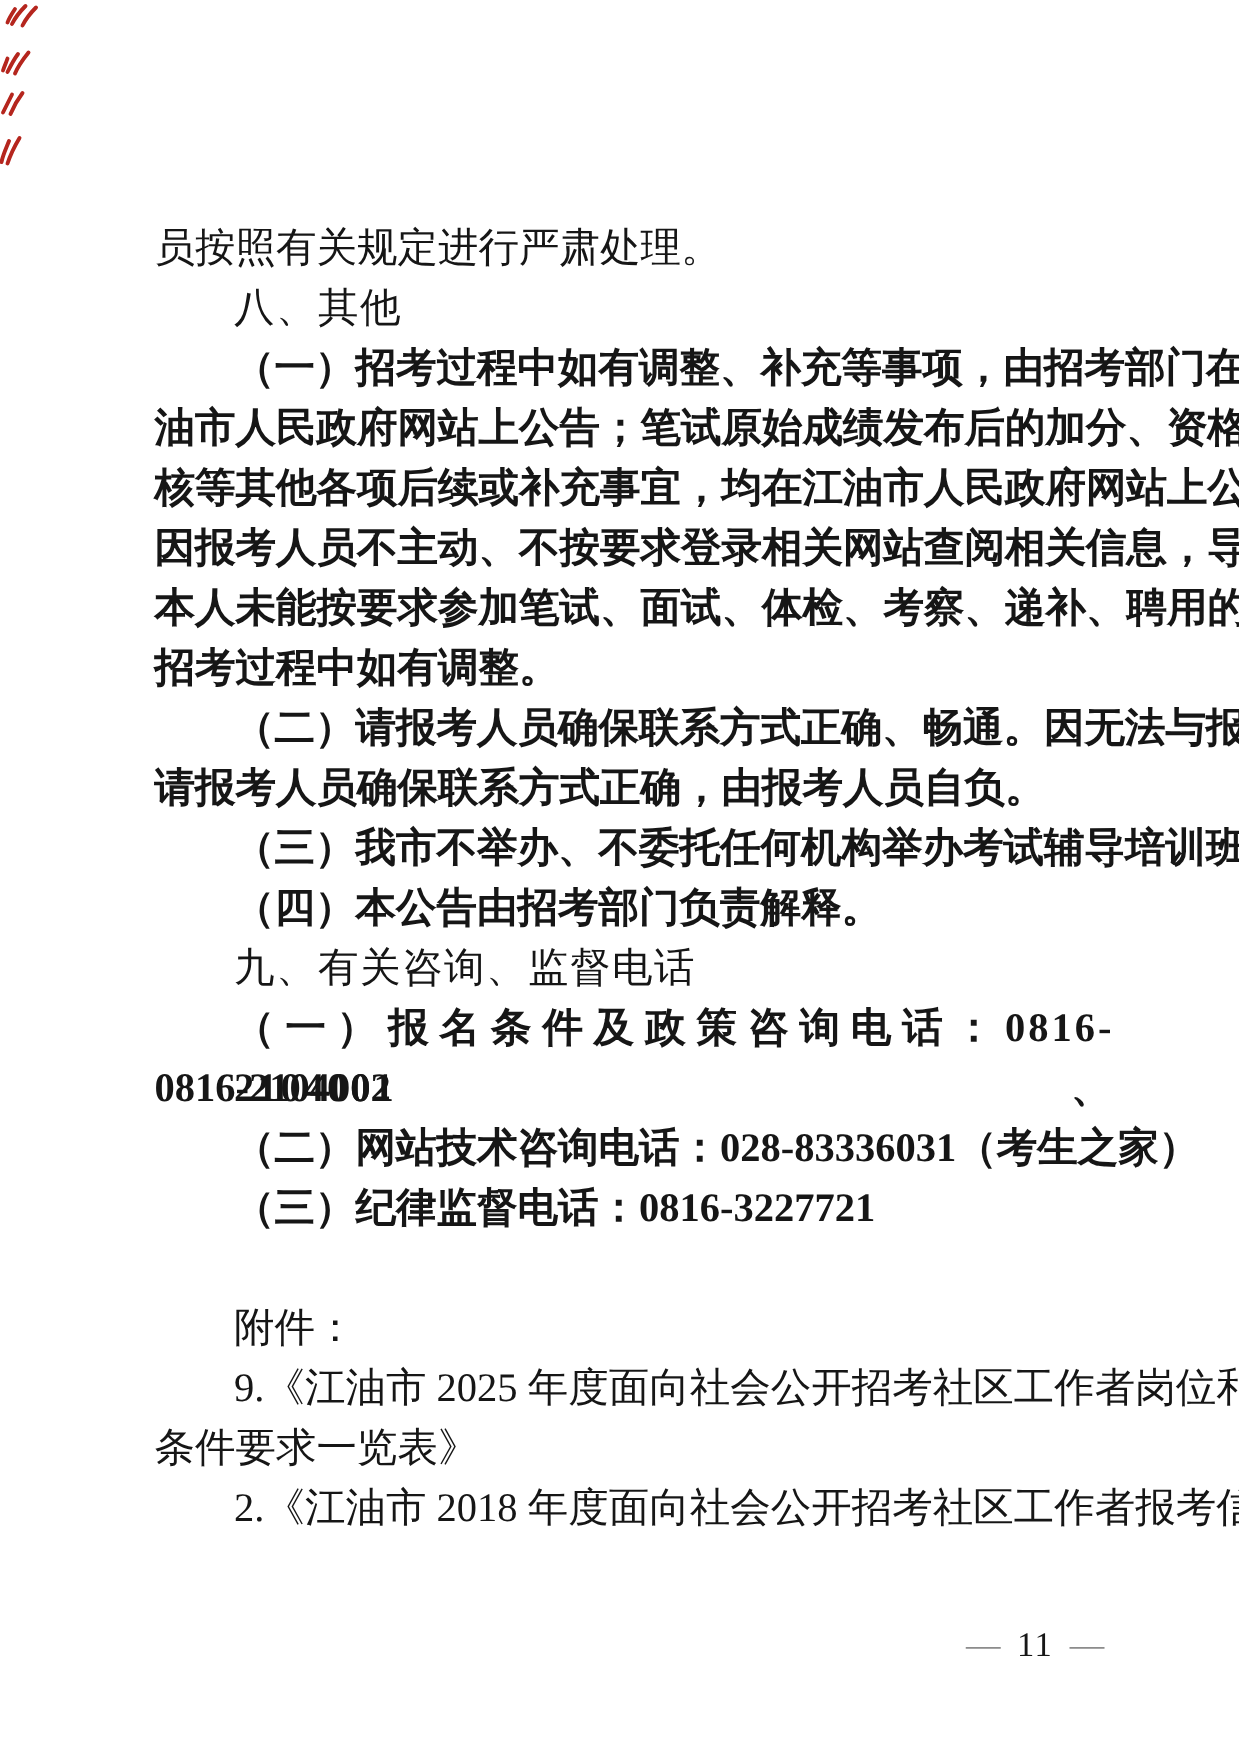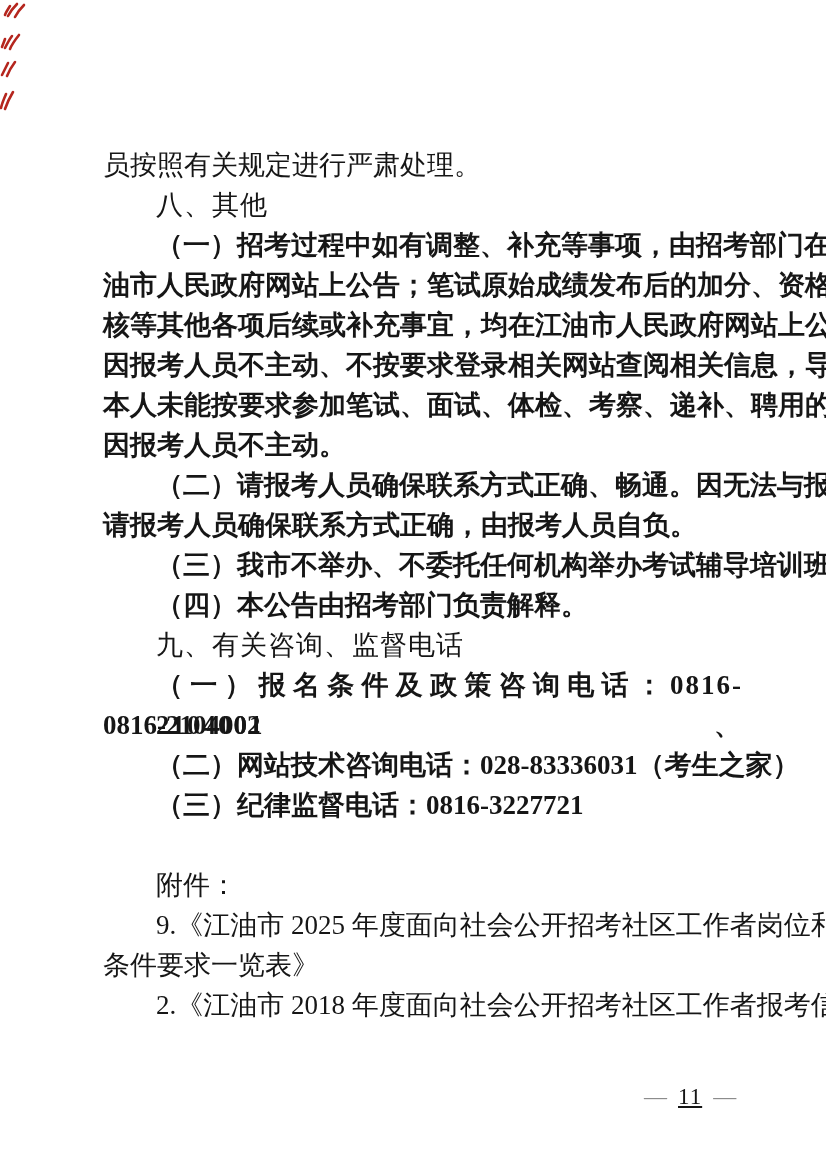--- a/index.html
+++ b/index.html
@@ -62,21 +62,21 @@
     position: absolute;
     top: 1084px;
     left: 644px;
     display: flex;
     align-items: center;
     gap: 11px;
     font-family: "Liberation Serif", serif;
     font-size: 23px;
   }
   .footer .dash { color: #8c8c8c; font-weight: 400; }
-  .footer .pagenum { color: #1f1f1f; letter-spacing: 1px; text-decoration: underline; }
+  .footer .pagenum { color: #1f1f1f; letter-spacing: 1px; }
 </style>
 </head>
 <body>
 
 <div class="page">
 
   <svg class="red-marks" viewBox="0 0 30 115" fill="none" stroke="currentColor" stroke-width="2.6" stroke-linecap="round" style="color: rgb(181, 38, 30);">
     <path d="M24 3 C20 7, 17 11, 15 15"></path>
     <path d="M17 2 C13 6, 10 10, 8 14"></path>
     <path d="M10 4 C8 7, 6 10, 5 13"></path>
@@ -90,21 +90,21 @@
   </svg>
 
   <div class="doc-body" style="color: rgb(22, 22, 22);">
       <div class="line fangsong">员按照有关规定进行严肃处理。</div>
       <div class="line heading indent">八、其他</div>
       <div class="line kai-bold indent">（一）招考过程中如有调整、补充等事项，由招考部门在江</div>
       <div class="line kai-bold">油市人民政府网站上公告；笔试原始成绩发布后的加分、资格审</div>
       <div class="line kai-bold">核等其他各项后续或补充事宜，均在江油市人民政府网站上公告。</div>
       <div class="line kai-bold">因报考人员不主动、不按要求登录相关网站查阅相关信息，导致</div>
       <div class="line kai-bold">本人未能按要求参加笔试、面试、体检、考察、递补、聘用的，</div>
-      <div class="line kai-bold">因报考人员不主动。</div>
+      <div class="line kai-bold">招考过程中如有调整。</div>
       <div class="line kai-bold indent">（二）请报考人员确保联系方式正确、畅通。因无法与报考</div>
       <div class="line kai-bold">请报考人员确保联系方式正确，由报考人员自负。</div>
       <div class="line kai-bold indent">（三）我市不举办、不委托任何机构举办考试辅导培训班。</div>
       <div class="line kai-bold indent">（四）本公告由招考部门负责解释。</div>
       <div class="line heading indent">九、有关咨询、监督电话</div>
       <div class="line kai-bold justified indent">（一）报名条件及政策咨询电话：0816-2104001、</div>
       <div class="line kai-bold">0816-2104002</div>
       <div class="line kai-bold indent">（二）网站技术咨询电话：028-83336031（考生之家）</div>
       <div class="line kai-bold indent">（三）纪律监督电话：0816-3227721</div>
       <div class="line blank"></div>

